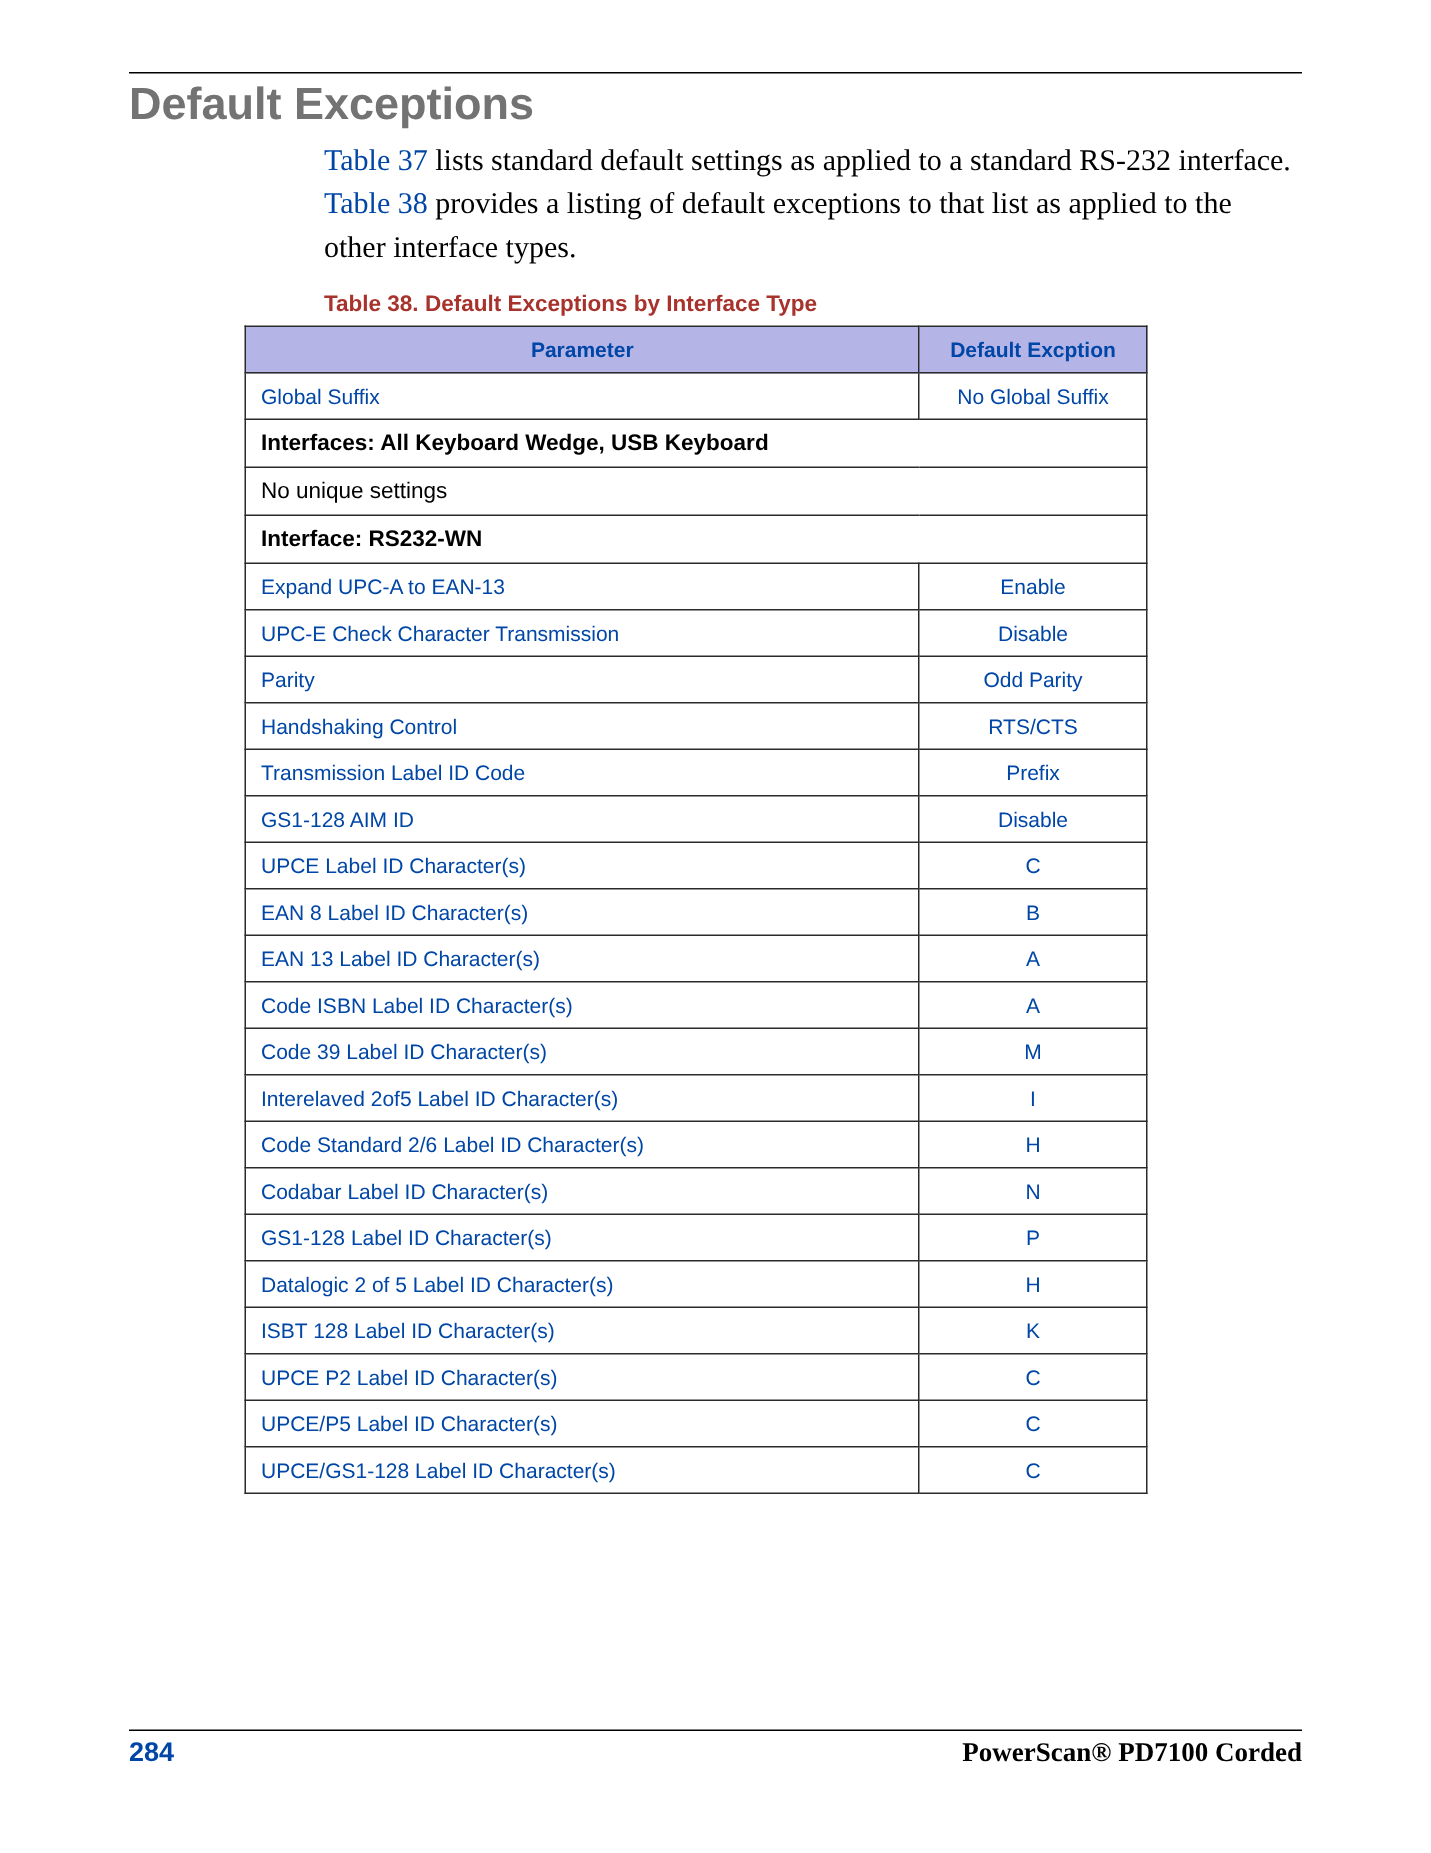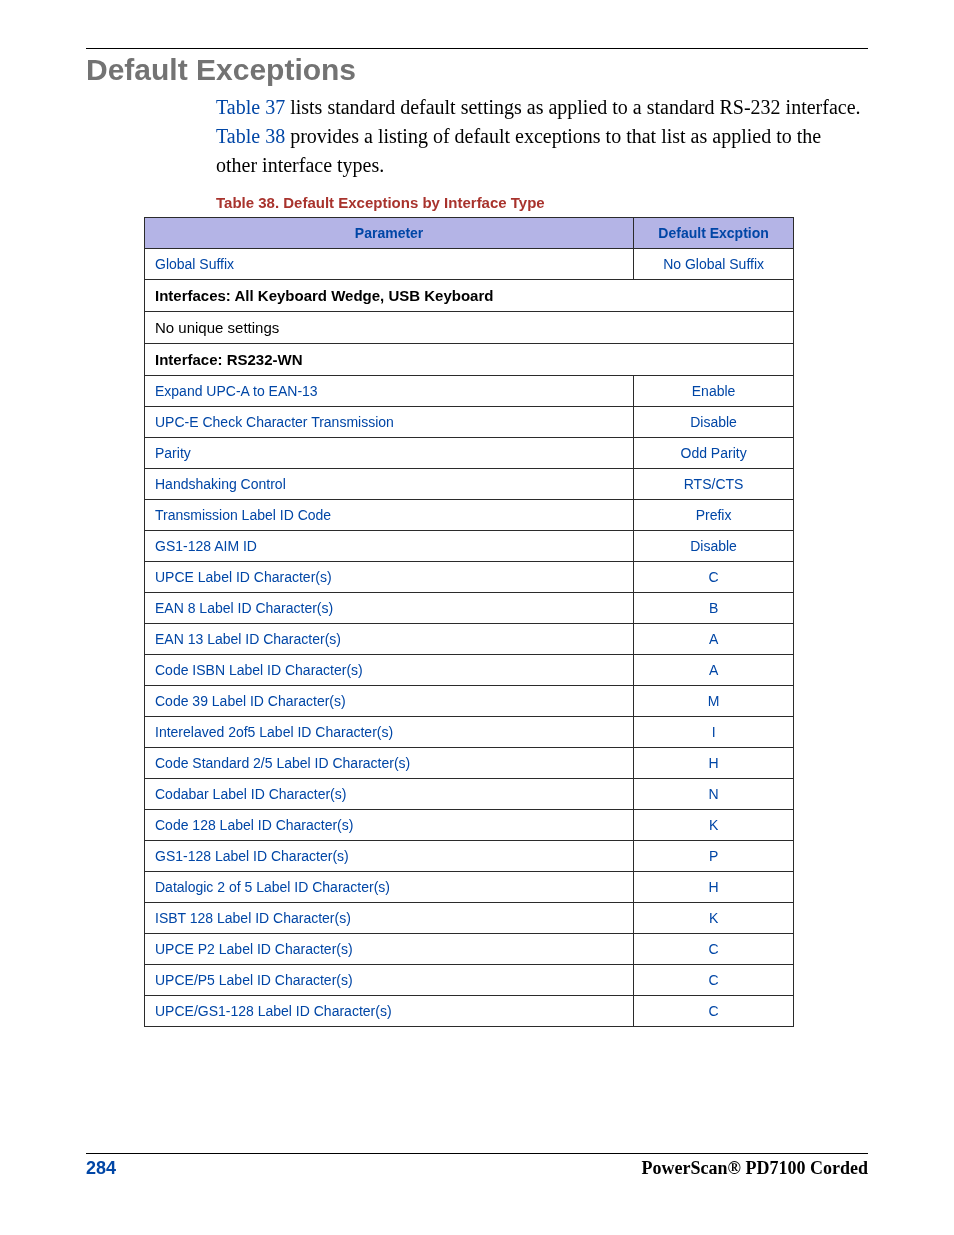--- a/index.html
+++ b/index.html
@@ -40,23 +40,23 @@
       font-family: Georgia, serif;
     }
     .table-caption {
       color: #a8332d;
       font-weight: bold;
       font-size: 15px;
       margin-left: 130px;
       margin-bottom: 6px;
     }
     table.exceptions {
-      margin-left: 58px;
+      margin-left: 77px;
       border-collapse: collapse;
-      width: 650px;
+      width: 602px;
       font-size: 14px;
       padding-left: 48px;
     }
     table.exceptions th, table.exceptions td {
       border: 1px solid #2b2b2b;
       padding: 7px 10px;
     }
     table.exceptions th {
       background: #b4b4e6;
       color: #0046a6;
@@ -185,30 +185,26 @@
       </tr>
       <tr>
         <td class="param-cell col-param">Code 39 Label ID Character(s)</td>
         <td class="value-cell col-value">M</td>
       </tr>
       <tr>
         <td class="param-cell col-param">Interelaved 2of5 Label ID Character(s)</td>
         <td class="value-cell col-value">I</td>
       </tr>
       <tr>
-        <td class="param-cell col-param">Code Standard 2/5 Label ID Character(s)</td>
+        <td class="param-cell col-param">Code Standard 2/6 Label ID Character(s)</td>
         <td class="value-cell col-value">H</td>
       </tr>
       <tr>
         <td class="param-cell col-param">Codabar Label ID Character(s)</td>
         <td class="value-cell col-value">N</td>
-      </tr>
-      <tr>
-        <td class="param-cell col-param">Code 128 Label ID Character(s)</td>
-        <td class="value-cell col-value">K</td>
       </tr>
       <tr>
         <td class="param-cell col-param">GS1-128 Label ID Character(s)</td>
         <td class="value-cell col-value">P</td>
       </tr>
       <tr>
         <td class="param-cell col-param">Datalogic 2 of 5 Label ID Character(s)</td>
         <td class="value-cell col-value">H</td>
       </tr>
       <tr>

